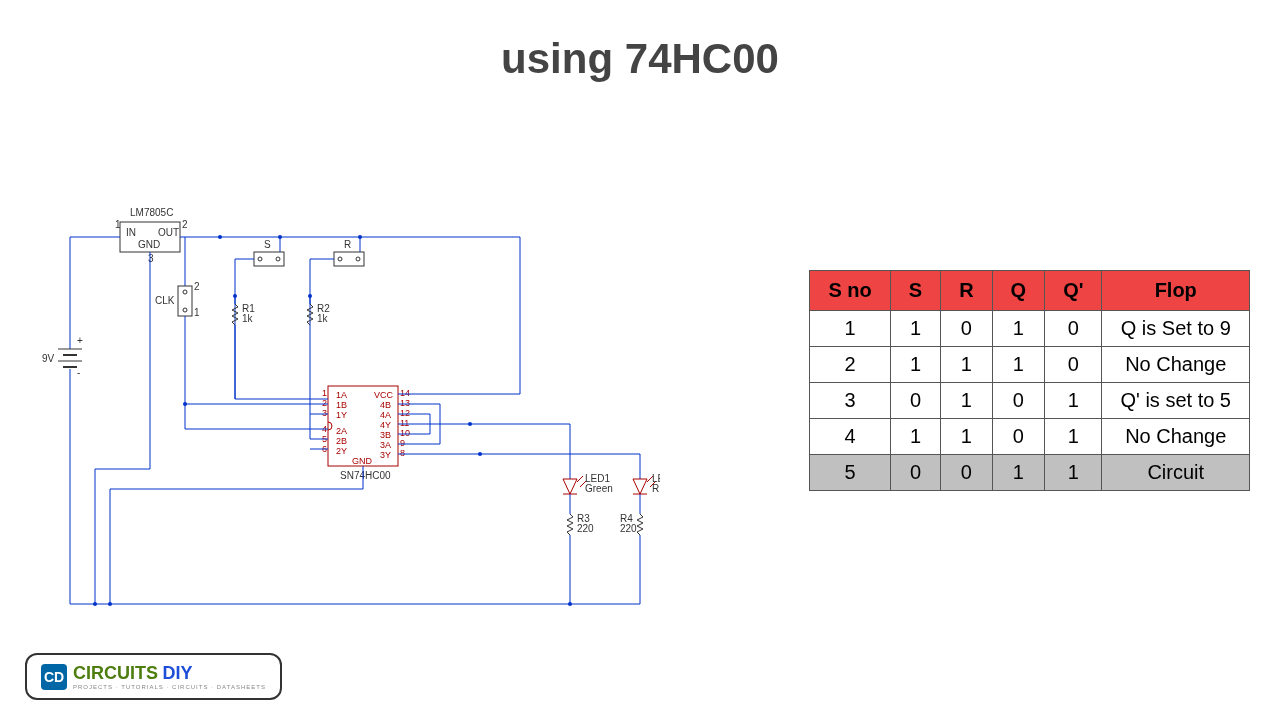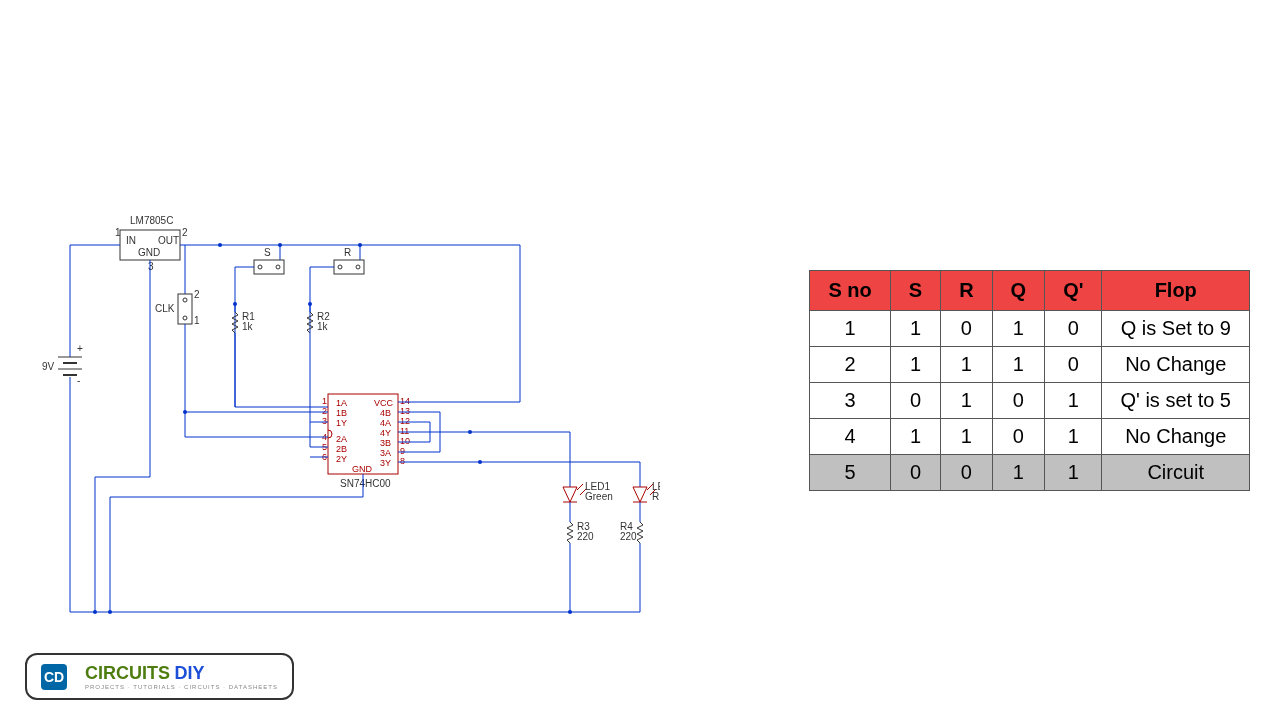--- a/index.html
+++ b/index.html
@@ -22,21 +22,21 @@
     }
     .subtitle {
       font-size: 42px;
       font-weight: bold;
       color: #444;
       margin-top: 5px;
     }
     .circuit-area {
       position: absolute;
       left: 20px;
-      top: 212px;
+      top: 204px;
       width: 640px;
       height: 420px;
     }
     .truth-table {
       position: absolute;
       right: 30px;
       top: 270px;
       border-collapse: collapse;
       font-size: 20px;
     }
@@ -56,21 +56,21 @@
     }
     .logo-container {
       position: absolute;
       left: 25px;
       bottom: 20px;
       border: 2px solid #333;
       border-radius: 12px;
       padding: 8px 14px;
       display: flex;
       align-items: center;
-      gap: 18px;
+      gap: 6px;
     }
     .logo-icon {
       width: 26px;
       height: 26px;
       background: #0066a6;
       border-radius: 4px;
       display: flex;
       align-items: center;
       justify-content: center;
       color: white;
@@ -118,20 +118,21 @@
     .component-box {
       fill: white;
       stroke: #333;
       stroke-width: 1;
     }
   </style>
 </head>
 <body>
 
 <div class="title-container">
+  <div class="subtitle">using 74HC00</div>
 </div>
 
 <div class="circuit-area">
   <svg width="640" height="420" viewBox="0 0 640 420">
 
     <rect x="100" y="18" width="60" height="30" class="component-box"></rect>
     <text x="110" y="12" class="label-text">LM7805C</text>
     <text x="106" y="32" class="label-text" font-size="9">IN</text>
     <text x="138" y="32" class="label-text" font-size="9">OUT</text>
     <text x="118" y="44" class="label-text" font-size="9">GND</text>

